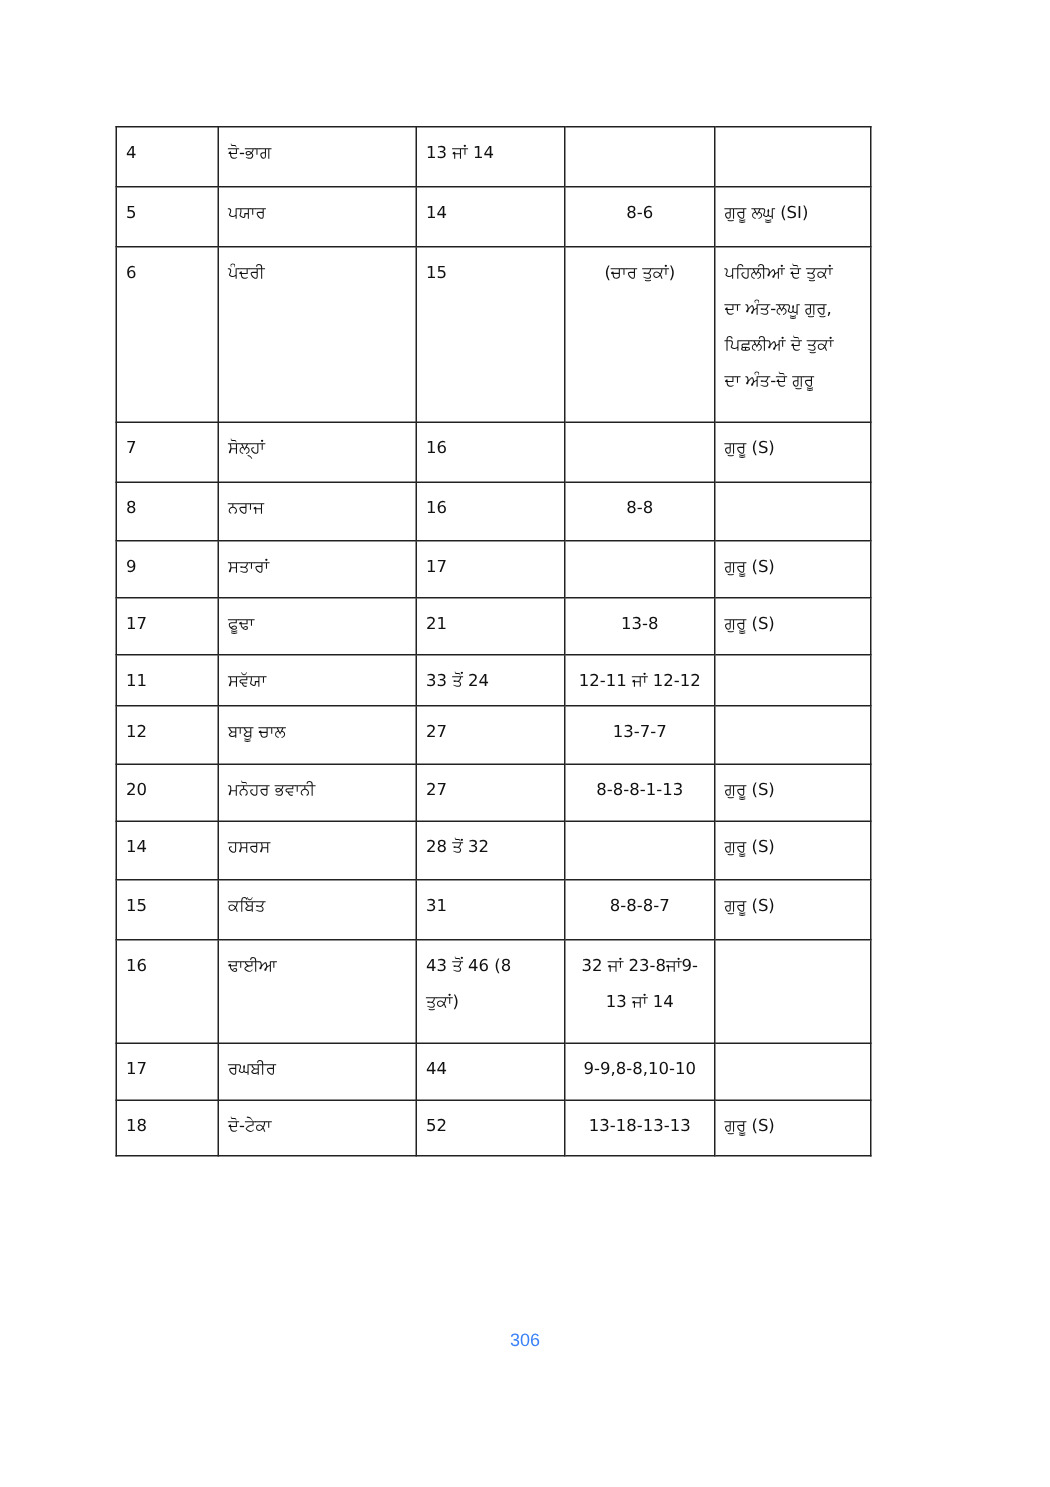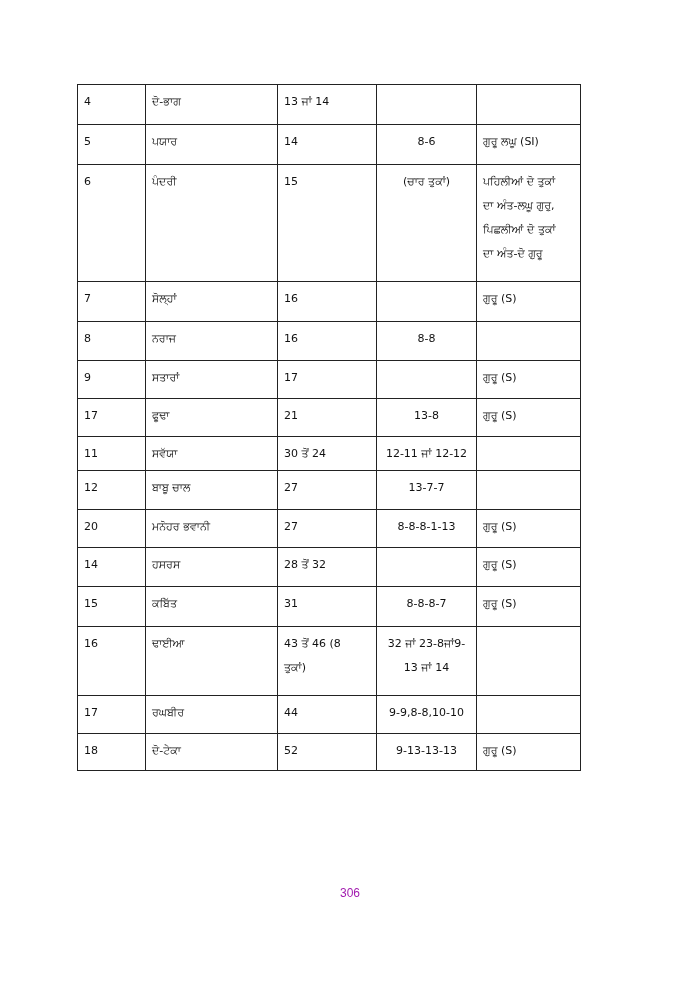--- a/index.html
+++ b/index.html
@@ -10,21 +10,21 @@
     border-collapse:collapse; table-layout:fixed; }
   table.meter-table td { border:1px solid #222; vertical-align:top;
     padding:5px 6px 4px 6px; font-size:11px; line-height:24px; box-sizing:border-box; }
   table.meter-table td.c0 { width:68px; }
   table.meter-table td.c1 { width:132px; }
   table.meter-table td.c2 { width:99px; }
   table.meter-table td.c3 { width:100px;text-align:center; }
   table.meter-table td.c4 { width:104px; }
   .cell-text { white-space:pre-line; display:block; }
   .page-number { position:absolute; top:886px; left:0; width:700px; text-align:center;
-    font-size:12px; font-family:"Liberation Sans", sans-serif; color:#a21caf; }
+    font-size:12px; font-family:"Liberation Sans", sans-serif; color:#3b82f6; }
 </style>
 </head>
 <body>
 
 <div class="page">
   <table class="meter-table">
     <tbody id="table-body">
         <tr style="height: 40px;">
           <td class="c0">
             <span class="cell-text">4</span>
@@ -148,21 +148,21 @@
           </td>
         </tr>
         <tr style="height: 23px;">
           <td class="c0">
             <span class="cell-text">11</span>
           </td>
           <td class="c1">
             <span class="cell-text">ਸਵੱਯਾ</span>
           </td>
           <td class="c2">
-            <span class="cell-text">30 ਤੋਂ 24</span>
+            <span class="cell-text">33 ਤੋਂ 24</span>
           </td>
           <td class="c3">
             <span class="cell-text">12-11 ਜਾਂ 12-12</span>
           </td>
           <td class="c4">
             <span class="cell-text"></span>
           </td>
         </tr>
         <tr style="height: 39px;">
           <td class="c0">
@@ -272,21 +272,21 @@
           <td class="c0">
             <span class="cell-text">18</span>
           </td>
           <td class="c1">
             <span class="cell-text">ਦੋ-ਟੇਕਾ</span>
           </td>
           <td class="c2">
             <span class="cell-text">52</span>
           </td>
           <td class="c3">
-            <span class="cell-text">9-13-13-13</span>
+            <span class="cell-text">13-18-13-13</span>
           </td>
           <td class="c4">
             <span class="cell-text">ਗੁਰੂ (S)</span>
           </td>
         </tr>
       </tbody>
   </table>
   <div class="page-number">306</div>
 </div>
 

